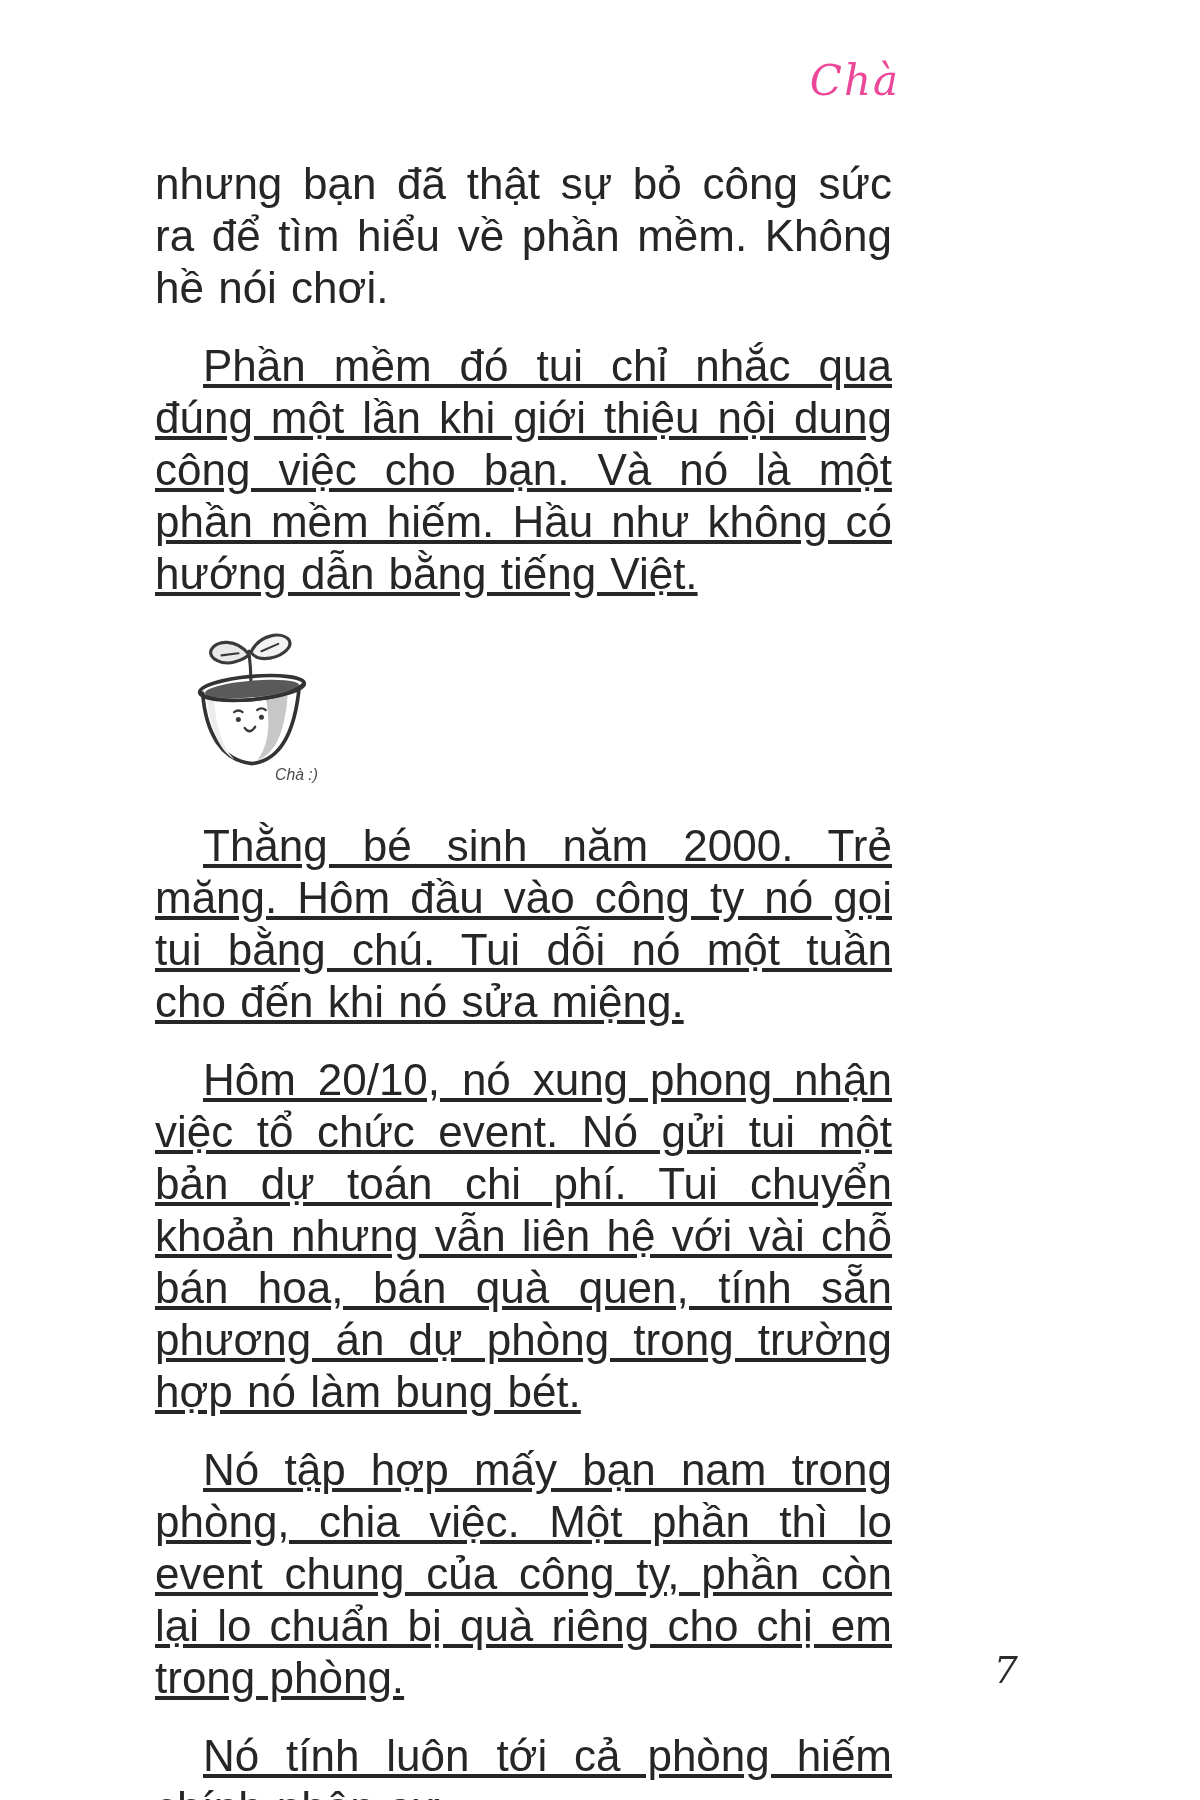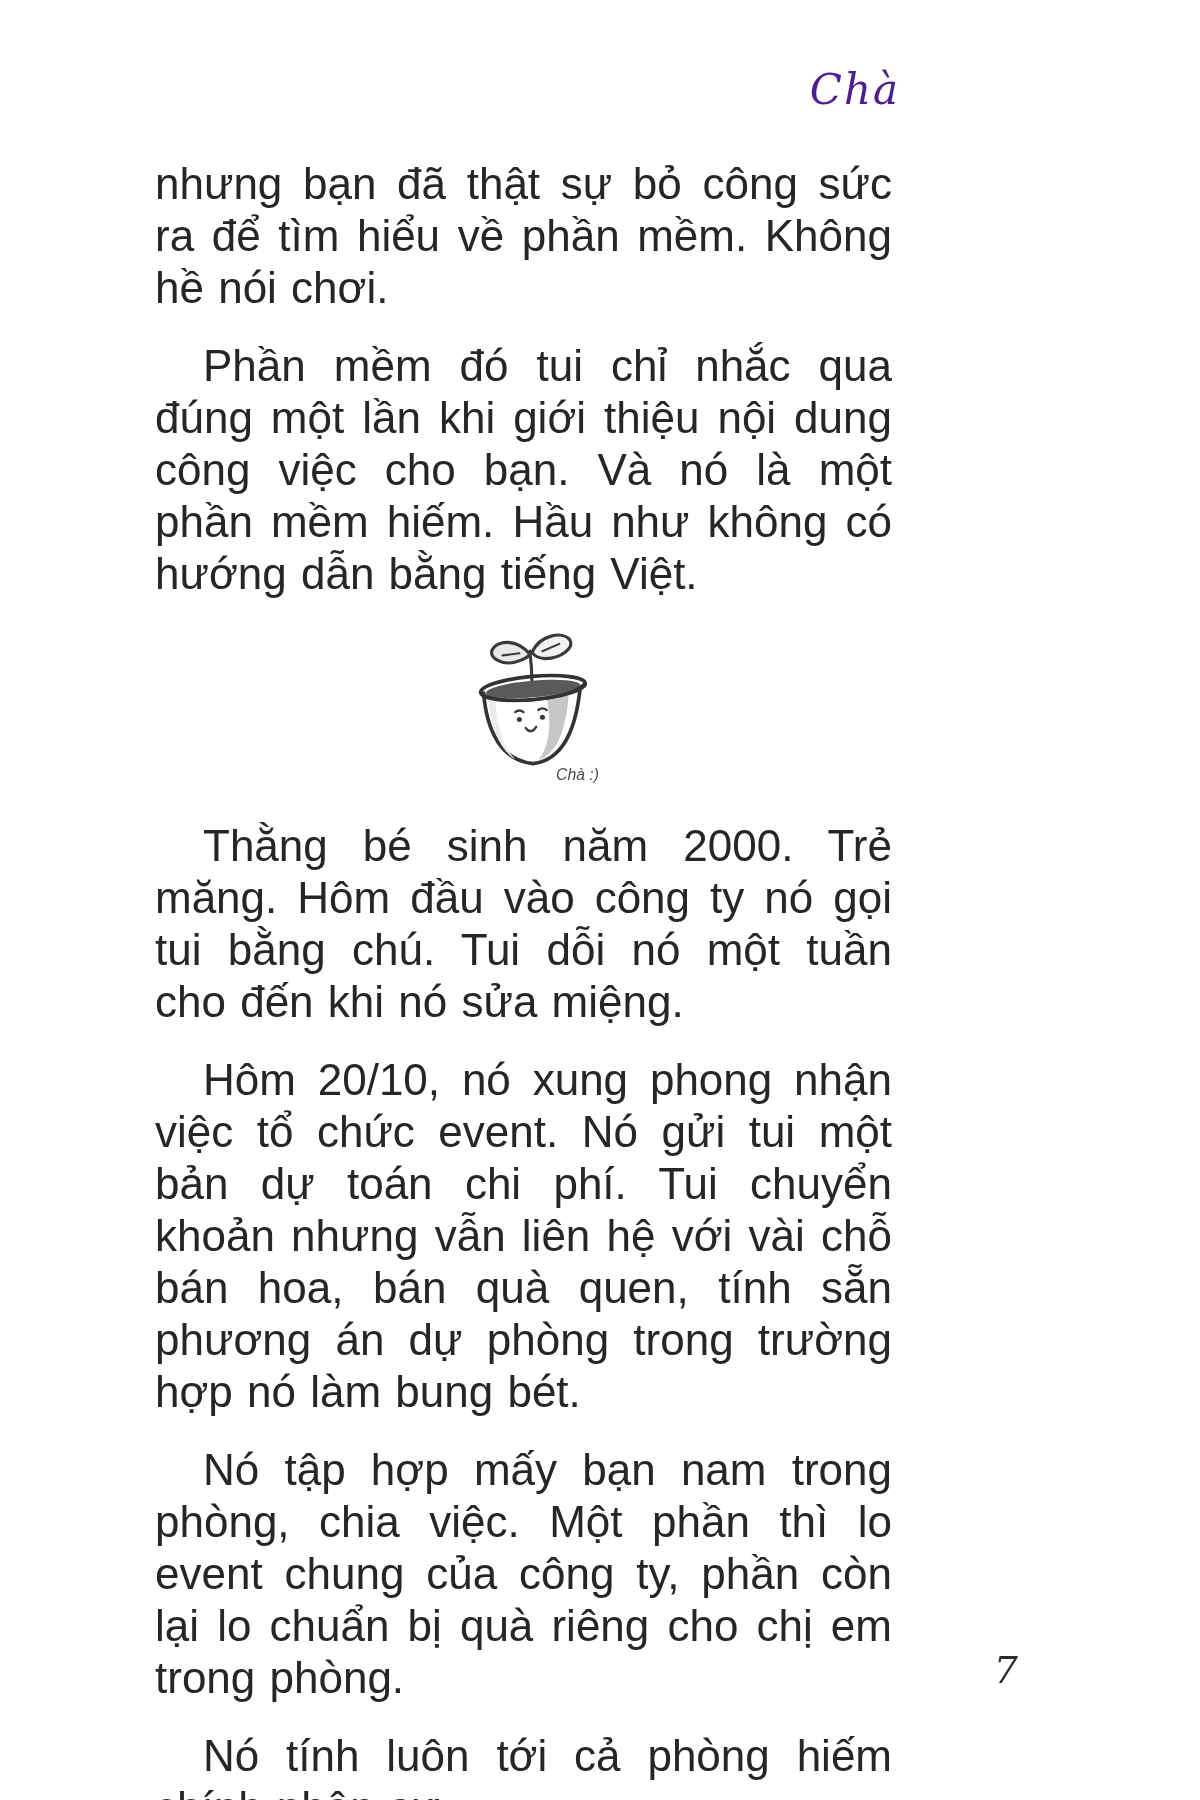--- a/index.html
+++ b/index.html
@@ -8,45 +8,44 @@
     width: 1200px;
     height: 1800px;
     background: #ffffff;
     margin: 0 auto;
     overflow: hidden;
     font-family: "Liberation Sans", sans-serif;
     color: #262626;
   }
   .running-header {
     position: absolute;
-    top: 65px;
+    top: 56px;
     right: 300px;
     font-family: "DejaVu Serif", serif;
     font-style: italic;
     font-size: 42px;
     letter-spacing: 2px;
-    color: #4c1d95;
+    color: #ec4899;
   }
   .content {
     position: absolute;
     left: 155px;
     top: 158px;
     width: 737px;
   }
   .para {
     margin: 0 0 26px 0;
     font-size: 44px;
     line-height: 52px;
     text-align: justify;
     word-spacing: 2px;
     color: #262626;
   }
-  .para.indent { text-indent: 48px; }
+  .para.indent { text-indent: 48px; text-decoration: underline; }
   .figure-wrap {
-    text-align: center;
     margin: 14px 0 22px 0;
     text-decoration: underline;
   }
   .figure-wrap svg { display: inline-block; margin-left: 18px; }
   .page-number {
     position: absolute;
     top: 1648px;
     right: 182px;
     font-family: "DejaVu Serif", serif;
     font-style: italic;

